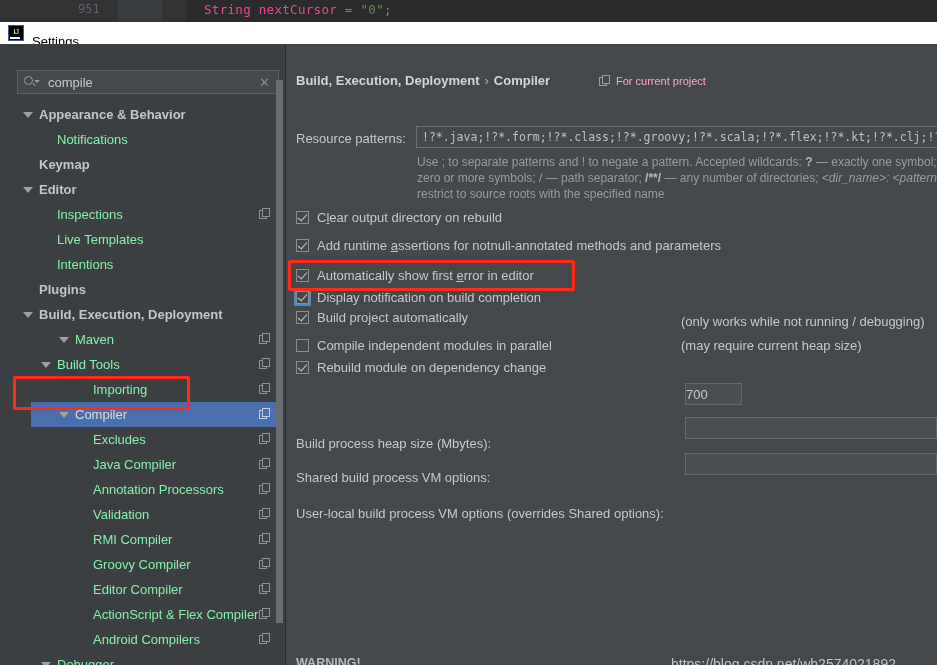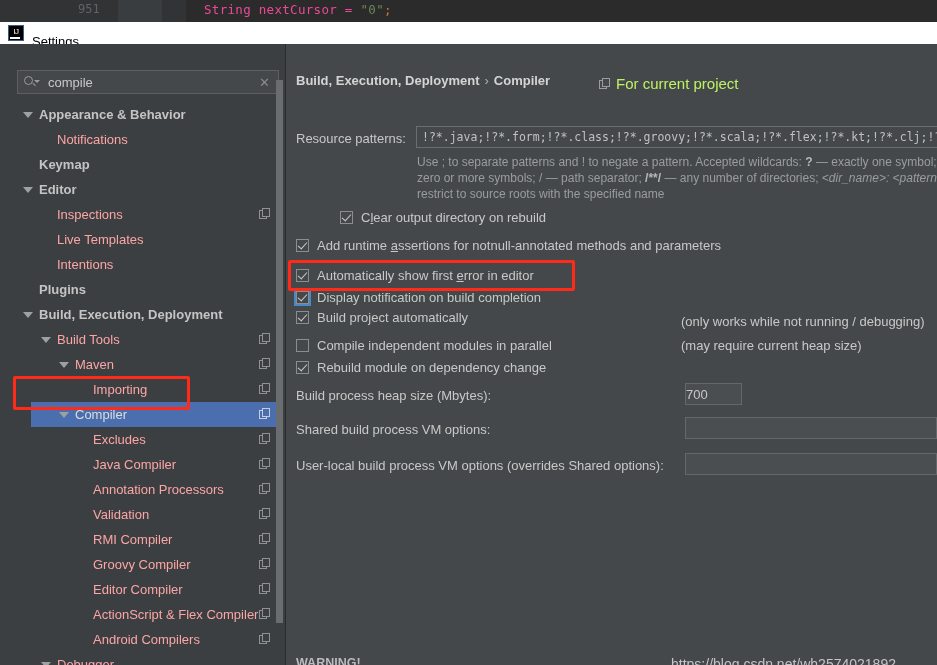--- a/index.html
+++ b/index.html
@@ -226,21 +226,21 @@
     flex: 0 0 auto;
     width: 0; height: 0;
     border-left: 5px solid transparent;
     border-right: 5px solid transparent;
     border-top: 6px solid #9ea0a2;
     margin-right: 6px;
   }
   .arrow.hidden { visibility: hidden; }
   .tree-label {
     font-size: 13px;
-    color: #fca5a5;
+    color: #86efac;
     font-family: "Liberation Sans", sans-serif;
     white-space: nowrap;
   }
   .tree-row.bold .tree-label { font-weight: bold; color: #c4c4c4; }
   .tree-row.sel .tree-label { color: #dcdcdc; }
   .copy-ico {
     position: absolute;
     right: 15px;
     top: 6px;
     width: 11px; height: 12px;
@@ -303,22 +303,22 @@
     color: #d4d4d4;
     font-family: "Liberation Sans", sans-serif;
     white-space: nowrap;
   }
   .bc-sep { font-weight: normal; color: #b0b0b0; padding: 0 5px; }
   .for-project {
     position: absolute;
     left: 313px; top: 31px;
     display: flex;
     align-items: center;
-    font-size: 15px;
-    color: #bef264;
+    font-size: 11px;
+    color: #f9a8d4;
     font-family: "Liberation Sans", sans-serif;
     white-space: nowrap;
   }
   .fp-ico {
     position: relative;
     width: 11px; height: 12px;
     margin-right: 6px;
   }
   .fp-ico i {
     position: absolute;
@@ -413,20 +413,21 @@
     font-family: "Liberation Sans", sans-serif;
     white-space: nowrap;
   }
 
   .field-label {
     position: absolute;
     font-size: 13px;
     color: #c8c8c8;
     font-family: "Liberation Sans", sans-serif;
     white-space: nowrap;
+    margin-top: 48px;
   }
   .txt-field {
     position: absolute;
     background: #4b4e50;
     border: 1px solid #64686a;
     box-sizing: border-box;
     display: flex;
     align-items: center;
     overflow: hidden;
   }
@@ -548,32 +549,32 @@
             <div style="width: 10px; flex: 0 0 auto;"></div>
             <div class="arrow hidden"></div>
             <span class="tree-label">Plugins</span>
           </div>
           <div class="tree-row bold">
             <div style="width: 10px; flex: 0 0 auto;"></div>
             <div class="arrow"></div>
             <span class="tree-label">Build, Execution, Deployment</span>
           </div>
           <div class="tree-row">
+            <div style="width: 46px; flex: 0 0 auto;"></div>
+            <div class="arrow"></div>
+            <span class="tree-label">Maven</span>
+            <span class="copy-ico">
+              <i class="a"></i>
+              <i class="b"></i>
+            </span>
+          </div>
+          <div class="tree-row">
             <div style="width: 28px; flex: 0 0 auto;"></div>
             <div class="arrow"></div>
             <span class="tree-label">Build Tools</span>
-            <span class="copy-ico">
-              <i class="a"></i>
-              <i class="b"></i>
-            </span>
-          </div>
-          <div class="tree-row">
-            <div style="width: 46px; flex: 0 0 auto;"></div>
-            <div class="arrow"></div>
-            <span class="tree-label">Maven</span>
             <span class="copy-ico">
               <i class="a"></i>
               <i class="b"></i>
             </span>
           </div>
           <div class="tree-row">
             <div style="width: 64px; flex: 0 0 auto;"></div>
             <div class="arrow hidden"></div>
             <span class="tree-label">Importing</span>
             <span class="copy-ico">
@@ -703,21 +704,21 @@
         <span class="res-input-val">!?*.java;!?*.form;!?*.class;!?*.groovy;!?*.scala;!?*.flex;!?*.kt;!?*.clj;!?*.aj</span>
       </div>
 
       <div class="hint-block">
         <div class="hint-line"><span>Use ; to separate patterns and ! to negate a pattern. Accepted wildcards: </span><span class="b">?</span><span> — exactly one symbol; *</span></div>
         <div class="hint-line"><span>zero or more symbols; / — path separator; </span><span class="b">/**/</span><span> — any number of directories; </span><span class="it">&lt;dir_name&gt;: &lt;pattern&gt;</span></div>
         <div class="hint-line">restrict to source roots with the specified name</div>
       </div>
 
       <div id="cbhost">
-          <div class="cb-row" style="top: 164px; left: 10px; margin-left: 44px;">
+          <div class="cb-row" style="top: 164px; left: 10px;">
             <span class="cb checked"></span>
             <span class="cb-label">C<u>l</u>ear output directory on rebuild</span>
           </div>
           <div class="cb-row" style="top: 192px; left: 10px;">
             <span class="cb checked"></span>
             <span class="cb-label">Add runtime <u>a</u>ssertions for notnull-annotated methods and parameters</span>
           </div>
           <div class="cb-row" style="top: 222px; left: 10px;">
             <span class="cb checked"></span>
             <span class="cb-label">Automatically show first <u>e</u>rror in editor</span>

